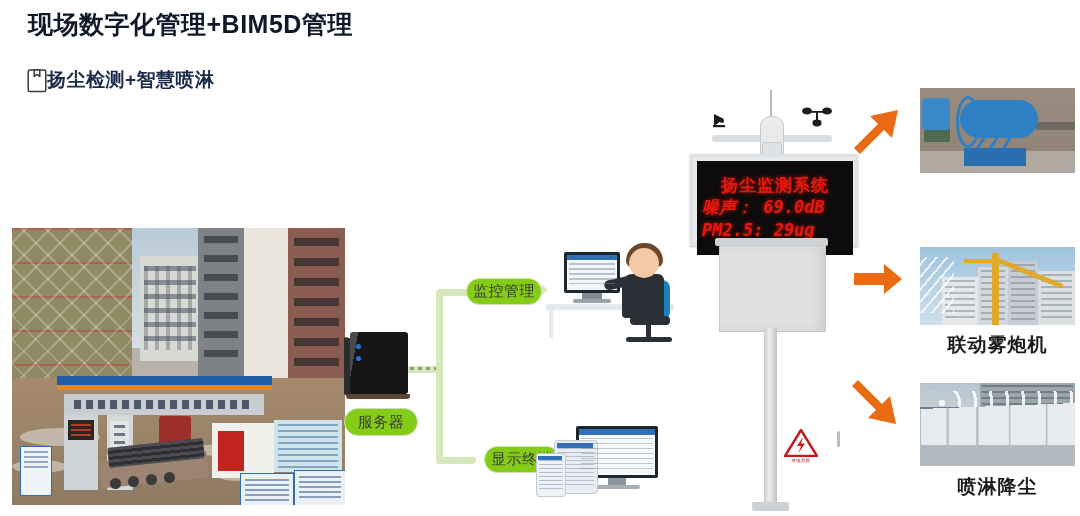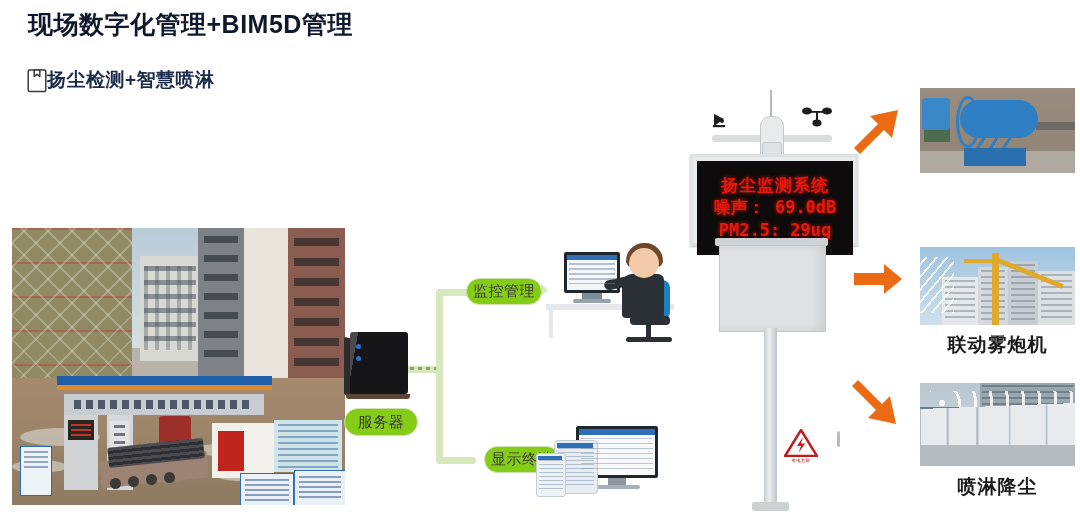--- a/index.html
+++ b/index.html
@@ -164,21 +164,21 @@
   .sensor-hub{position:absolute;left:72px;top:52px;width:18px;height:26px;background:#dfe3e6;border-radius:3px;border:1px solid #c5c9cc;}
 
   .led-panel{position:absolute;left:0px;top:64px;width:162px;height:86px;background:#e9ebec;
        border:3px solid #dfe2e4;box-shadow:0 1px 2px rgba(0,0,0,.25);}
   .led-screen{position:absolute;left:4px;top:4px;width:146px;height:70px;background:#0d0b0b;
        display:flex;flex-direction:column;justify-content:center;padding:12px 5px;gap:1px;}
   .led-line{color:#e8180c;font-family:"DejaVu Sans Mono","Liberation Mono",monospace;
        font-size:17px;font-weight:bold;line-height:1.25;white-space:nowrap;letter-spacing:0px;
        text-shadow:0 0 4px rgba(232,24,12,.85);}
   .led-l1{text-align:center;letter-spacing:1px;}
-  .led-l2,.led-l3{text-align:center;}
+  .led-l2,.led-l3{text-align:left;font-style:italic;}
 
   .pole-upper{position:absolute;left:74px;top:150px;width:13px;height:62px;background:#d3d7da;}
   .cabinet{position:absolute;left:29px;top:155px;width:105px;height:85px;background:#dfe1e3;
        border:1px solid #c3c7ca;box-shadow:inset -7px 0 10px rgba(0,0,0,.07);}
   .cab-top{position:absolute;left:25px;top:148px;width:113px;height:8px;background:#cfd3d6;border-radius:2px;}
   .warn-outline{position:absolute;left:64px;top:183px;width:34px;height:28px;}
   .warn-label{position:absolute;left:62px;top:212px;width:38px;text-align:center;
        font-size:4.5px;color:#b02020;letter-spacing:.3px;white-space:nowrap;}
   .cab-handle{position:absolute;left:117px;top:185px;width:3px;height:16px;background:#b9bdc0;border-radius:2px;}
   .pole-lower{position:absolute;left:74px;top:238px;width:13px;height:180px;

